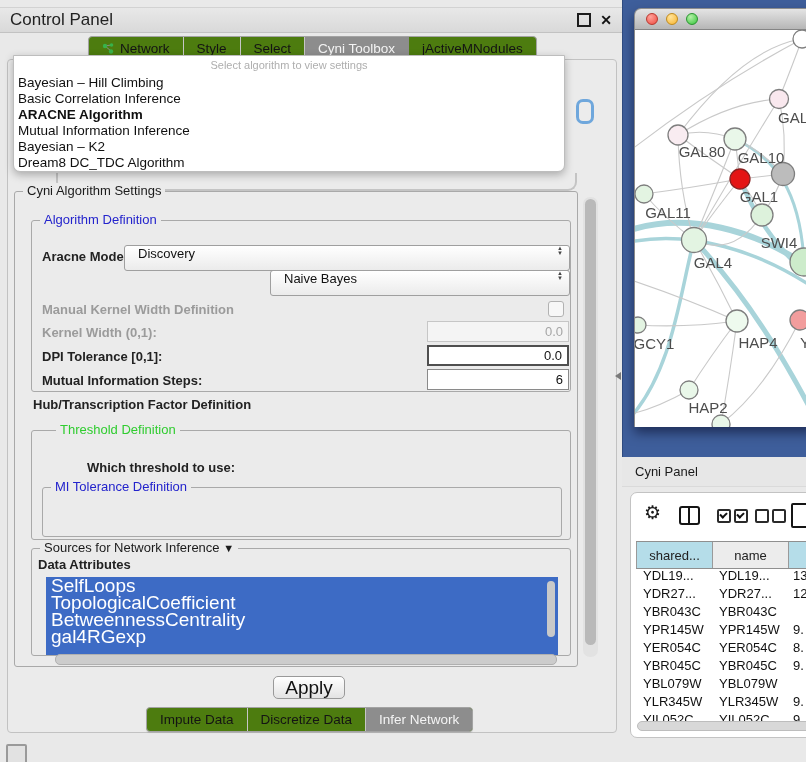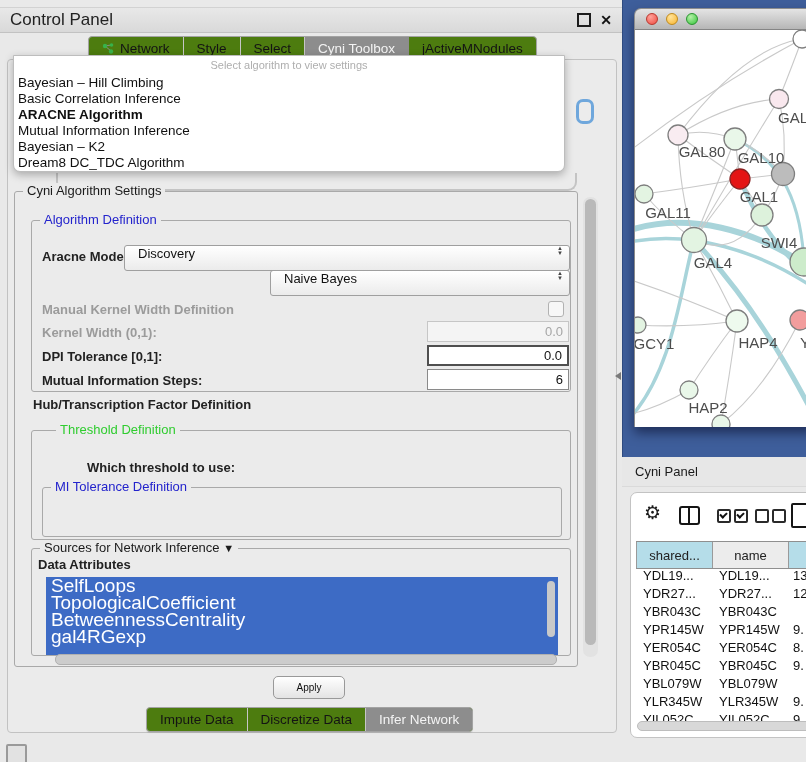--- a/index.html
+++ b/index.html
@@ -57,21 +57,21 @@
   .tinput.disabled{background:#f4f4f4;border-color:#c6c6c6;color:#a6a6a6;}
   .checkbox{position:absolute;width:14px;height:14px;background:#f7f7f7;border:1px solid #b2b2b2;border-radius:3px;}
   .hub-row{position:absolute;font-weight:bold;font-size:13px;color:#222;display:flex;align-items:center;gap:8px;}
   .hub-row .tri{font-size:12px;}
   .attr-list{position:absolute;background:#3d6bc5;overflow:hidden;}
   .attr-item{height:17px;line-height:17px;color:#fff;font-size:19px;padding-left:5px;}
   .list-vscroll{position:absolute;right:3px;top:4px;width:8px;height:56px;background:#c9c9c9;border-radius:4px;}
   .hscroll{position:absolute;background:#cccccc;border:1px solid #b0b0b0;border-radius:5px;}
   .apply-btn{position:absolute;left:265px;top:616px;width:72px;height:23px;
     background:linear-gradient(#ffffff,#e3e3e3);border:1px solid #999;border-radius:5px;
-    font-size:10px;color:#111;display:flex;align-items:center;justify-content:center;
+    font-size:19px;color:#111;display:flex;align-items:center;justify-content:center;
     font-family:"Liberation Sans",sans-serif;}
 
   
   .popup{position:absolute;left:13px;top:55px;width:552px;height:117px;background:#fff;
     border:1px solid #bdbdbd;border-radius:0 0 7px 7px;box-shadow:0 3px 9px rgba(0,0,0,.28);
     z-index:30;box-sizing:border-box;}
   .popup .ph{height:19px;line-height:19px;text-align:center;color:#aeaeae;font-size:11px;}
   .popup .opt{height:16px;line-height:16px;padding-left:4px;font-size:13.5px;color:#101010;white-space:nowrap;}
   .popup .opt.selected{font-weight:bold;}
 

